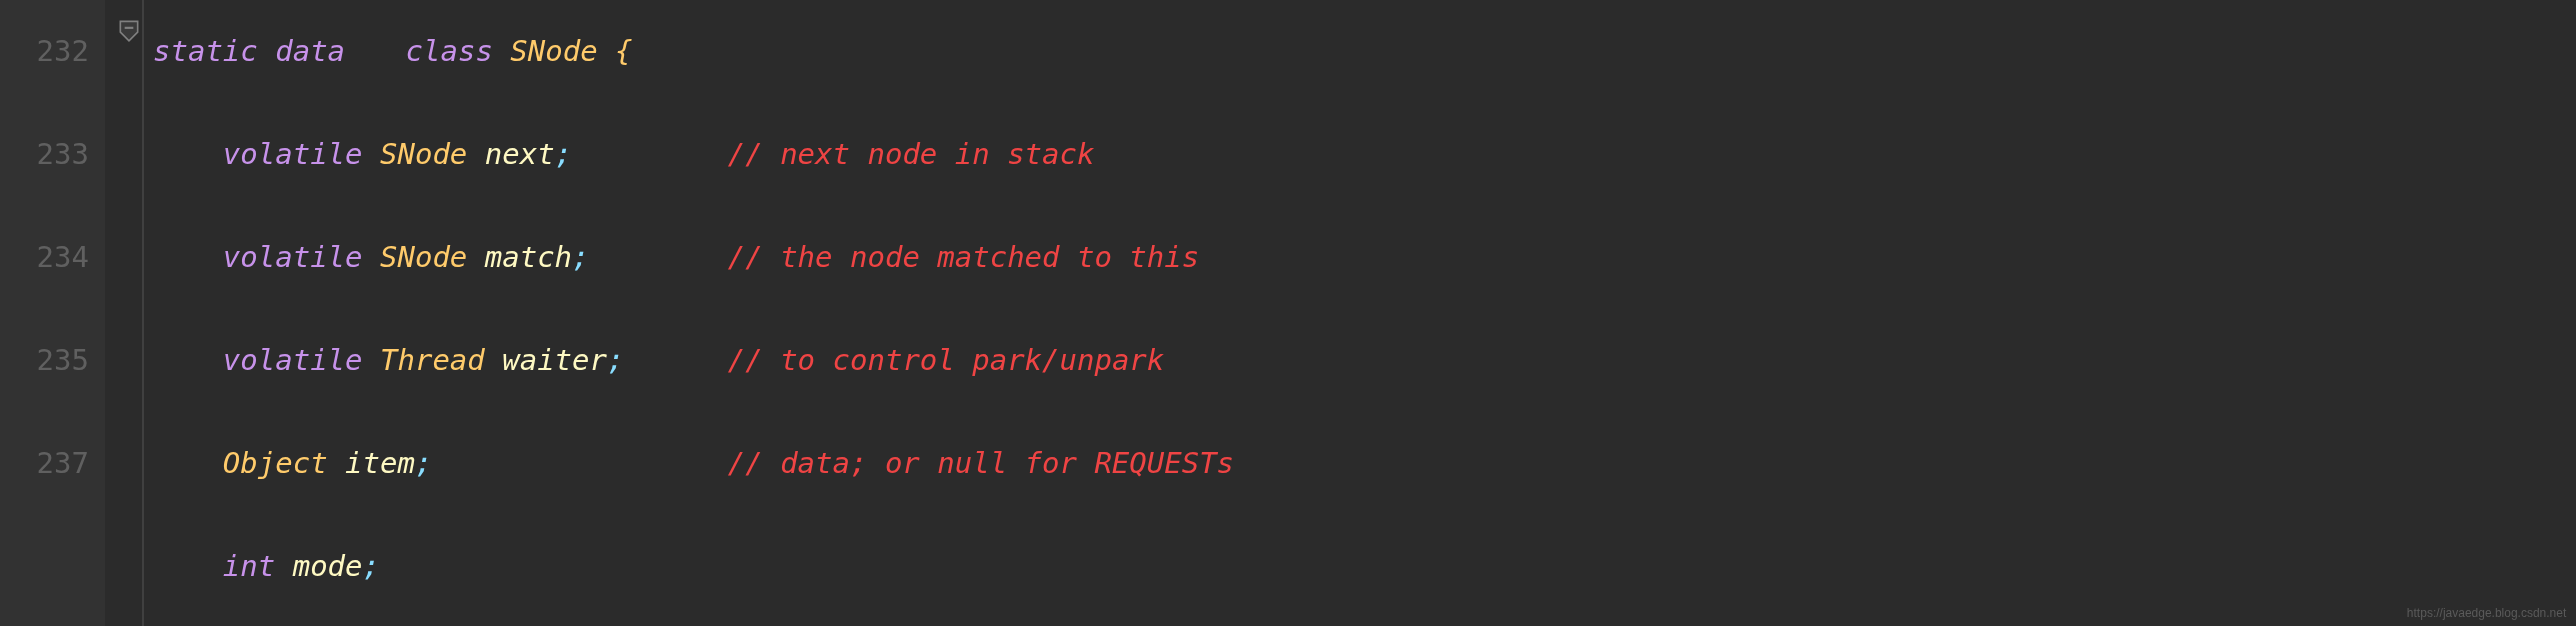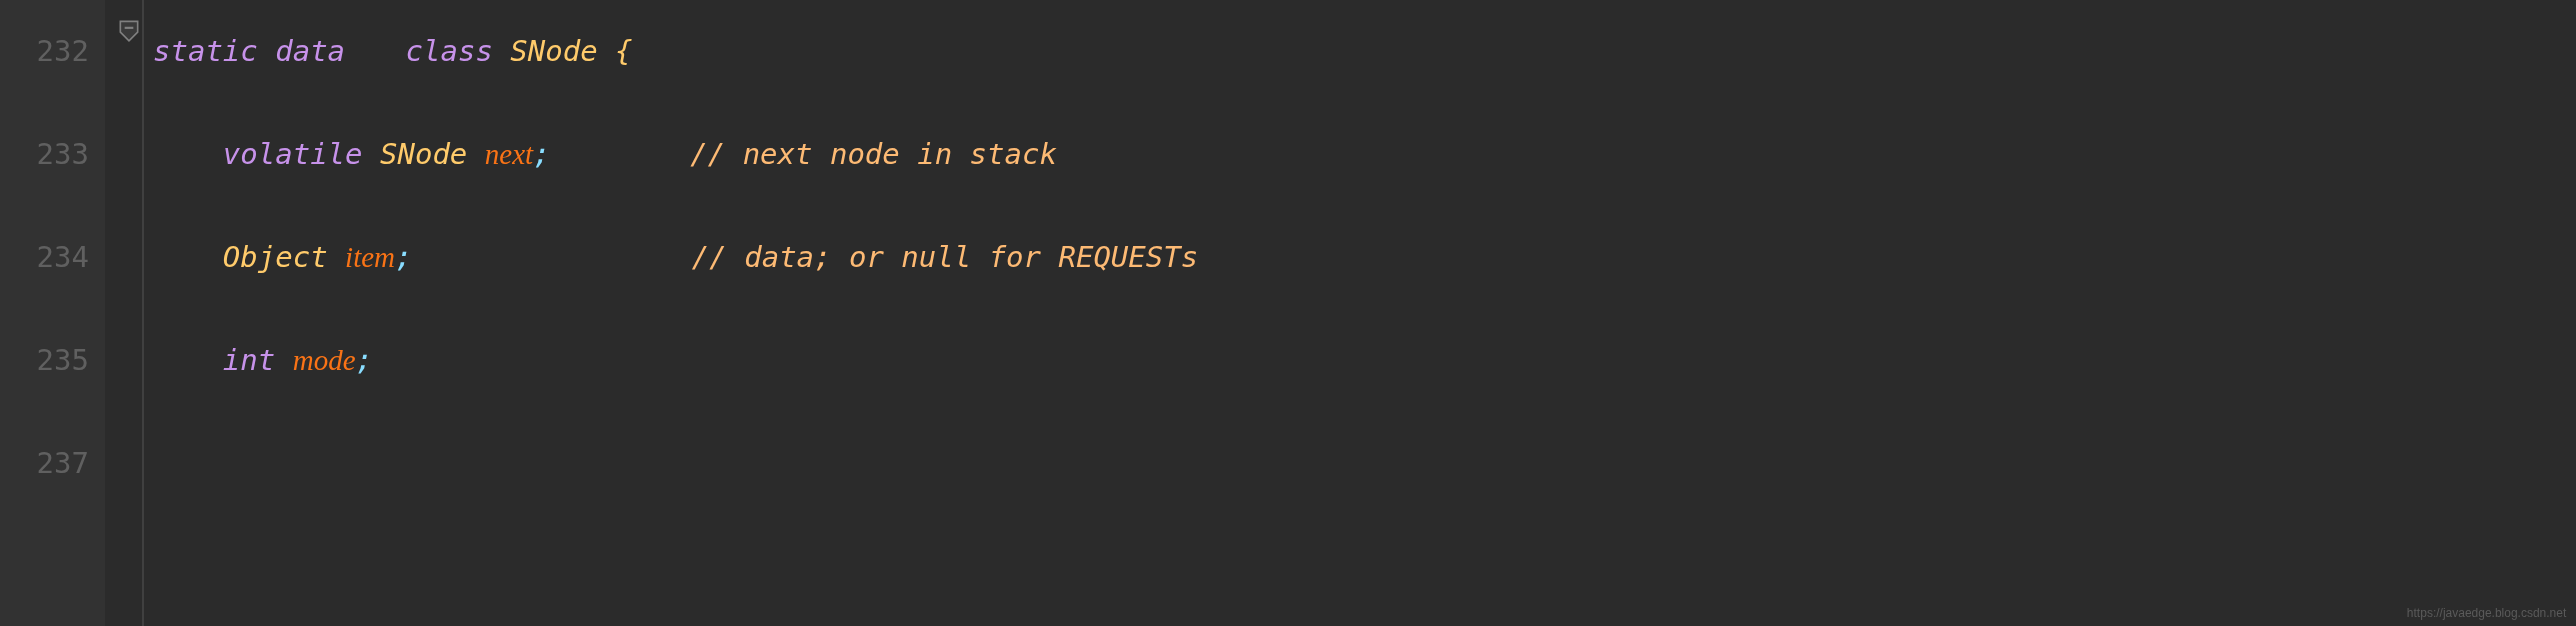--- a/index.html
+++ b/index.html
@@ -73,31 +73,31 @@
       color: #c792ea;
     }
     .class-keyword {
       color: #c792ea;
       margin-left: 43px;
     }
     .type {
       color: #ffcb6b;
     }
     .identifier {
-      color: #f97316;
-      font-family: Liberation Serif, serif;
+      color: #fef9c3;
     }
     .punctuation {
       color: #89ddff;
     }
     .brace {
       color: #ffcb6b;
     }
     .comment {
-      color: #fdba74;
+      color: #ef4444;
+      margin-left: 16px;
     }
     .watermark {
       position: absolute;
       bottom: 6.4px;
       right: 9.7px;
       color: #5a5a5a;
       font-size: 12px;
       font-style: normal;
       font-family: Arial, sans-serif;
     }
@@ -125,21 +125,27 @@
     <div class="indent-guide"></div>
 
     <div class="code-line">
       <span class="code-content"><span class="keyword">static</span> <span class="keyword">data</span> <span class="class-keyword">class</span> <span class="type">SNode</span> <span class="brace">{</span></span>
     </div>
 
     <div class="code-line">
       <span class="code-content">    <span class="keyword">volatile</span> <span class="type">SNode</span> <span class="identifier">next</span><span class="punctuation">;</span>        <span class="comment">// next node in stack</span></span>
     </div>
 
+    <div class="code-line">
+      <span class="code-content">    <span class="keyword">volatile</span> <span class="type">SNode</span> <span class="identifier">match</span><span class="punctuation">;</span>       <span class="comment">// the node matched to this</span></span>
+    </div>
 
+    <div class="code-line">
+      <span class="code-content">    <span class="keyword">volatile</span> <span class="type">Thread</span> <span class="identifier">waiter</span><span class="punctuation">;</span>     <span class="comment">// to control park/unpark</span></span>
+    </div>
 
     <div class="code-line">
       <span class="code-content">    <span class="type">Object</span> <span class="identifier">item</span><span class="punctuation">;</span>                <span class="comment">// data; or null for REQUESTs</span></span>
     </div>
 
     <div class="code-line">
       <span class="code-content">    <span class="keyword">int</span> <span class="identifier">mode</span><span class="punctuation">;</span></span>
     </div>
   </div>
 </div>

